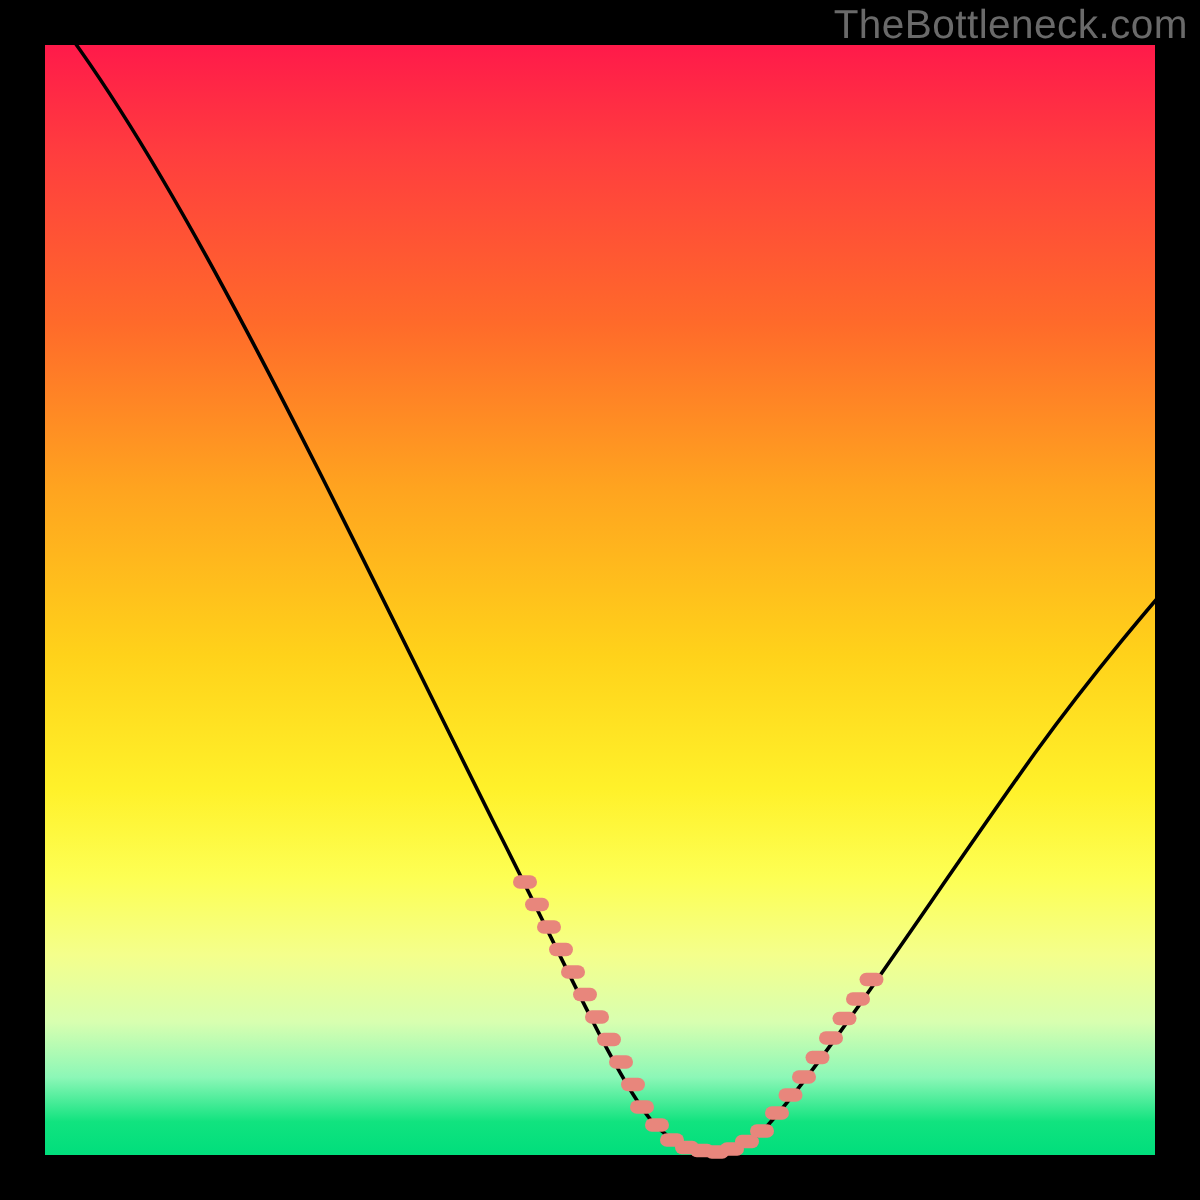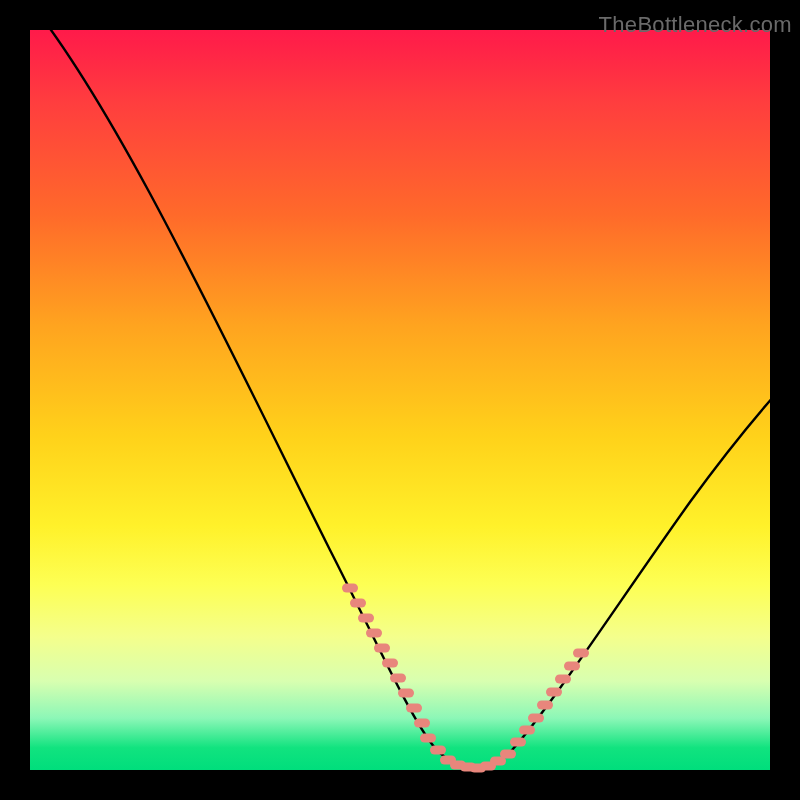--- a/index.html
+++ b/index.html
@@ -36,24 +36,24 @@
       #fdff54 75%,
       #f4ff8c 82%,
       #d8ffb0 88%,
       #8cf7b7 93%,
       #11e37f 97%,
       #00de7c 100%
     );
   }
   .watermark {
     position: absolute;
-    top: 12px;
+    top: 1px;
     right: 8px;
     color: #6a6a6a;
-    font-size: 22px;
+    font-size: 27px;
     font-weight: 500;
     letter-spacing: 0.3px;
     user-select: none;
   }
   svg.curve {
     position: absolute;
     left: 0; top: 0;
     width: 740px;
     height: 740px;
     overflow: visible;

